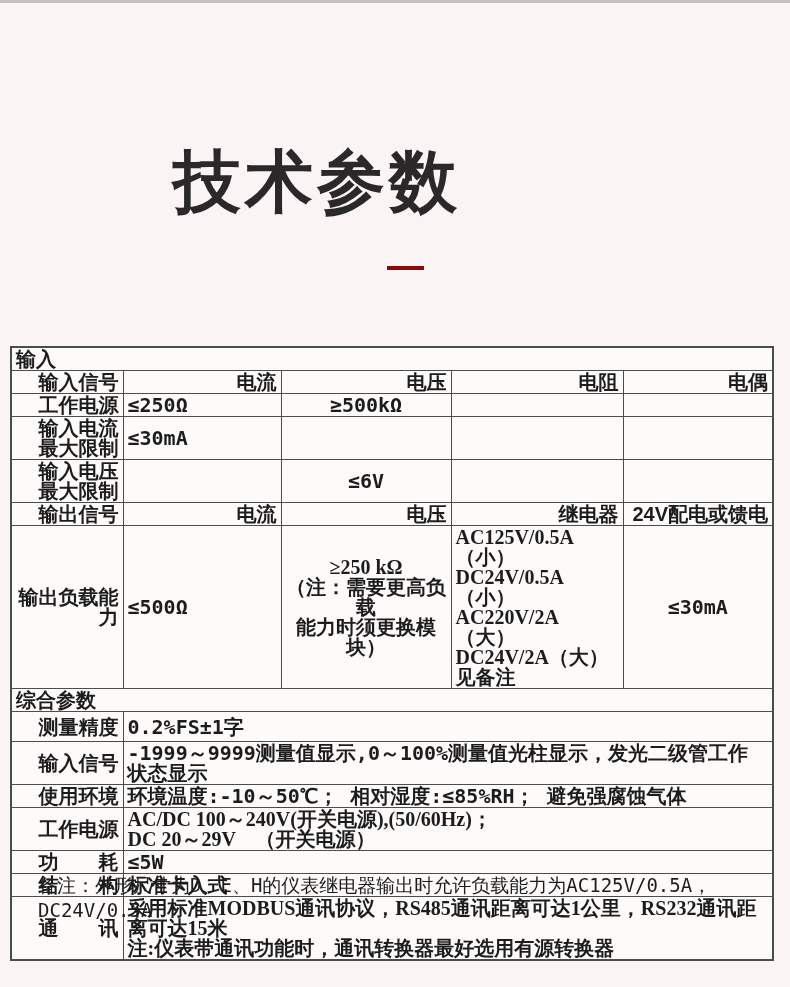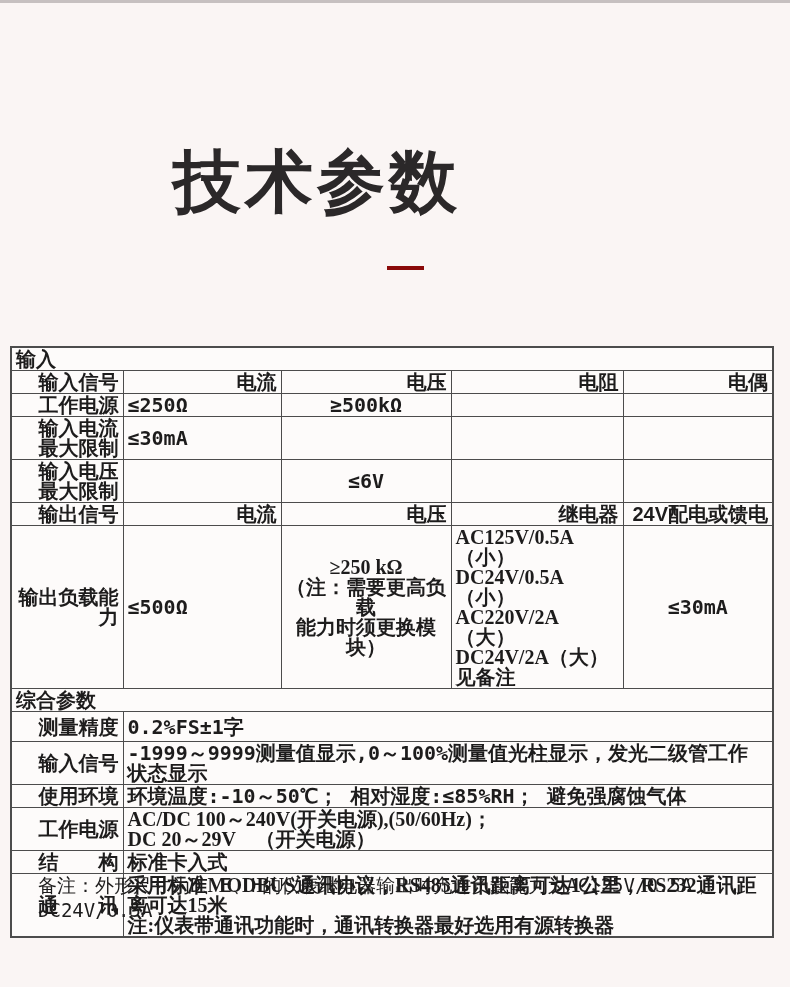--- a/index.html
+++ b/index.html
@@ -167,20 +167,24 @@
   </tr>
   <tr style="height:23px">
     <td class="lbl">使用环境</td>
     <td colspan="4" class="val padL8">环境温度:-10～50℃； 相对湿度:≤85%RH；  避免强腐蚀气体</td>
   </tr>
   <tr style="height:40px">
     <td class="lbl">工作电源</td>
     <td colspan="4" class="val padL8 pre">AC/DC 100～240V(开关电源),(50/60Hz)；
 DC 20～29V　（开关电源）</td>
   </tr>
+  <tr style="height:22px">
+    <td class="lbl">功　　耗</td>
+    <td colspan="4" class="val padL8">≤5W</td>
+  </tr>
   <tr style="height:23px">
     <td class="lbl">结　　构</td>
     <td colspan="4" class="val padL8">标准卡入式</td>
   </tr>
   <tr style="height:41px">
     <td class="lbl">通　　讯</td>
     <td colspan="4" class="val padL8 pre">采用标准MODBUS通讯协议，RS485通讯距离可达1公里，RS232通讯距离可达15米
 注:仪表带通讯功能时，通讯转换器最好选用有源转换器</td>
   </tr>
 </tbody>

